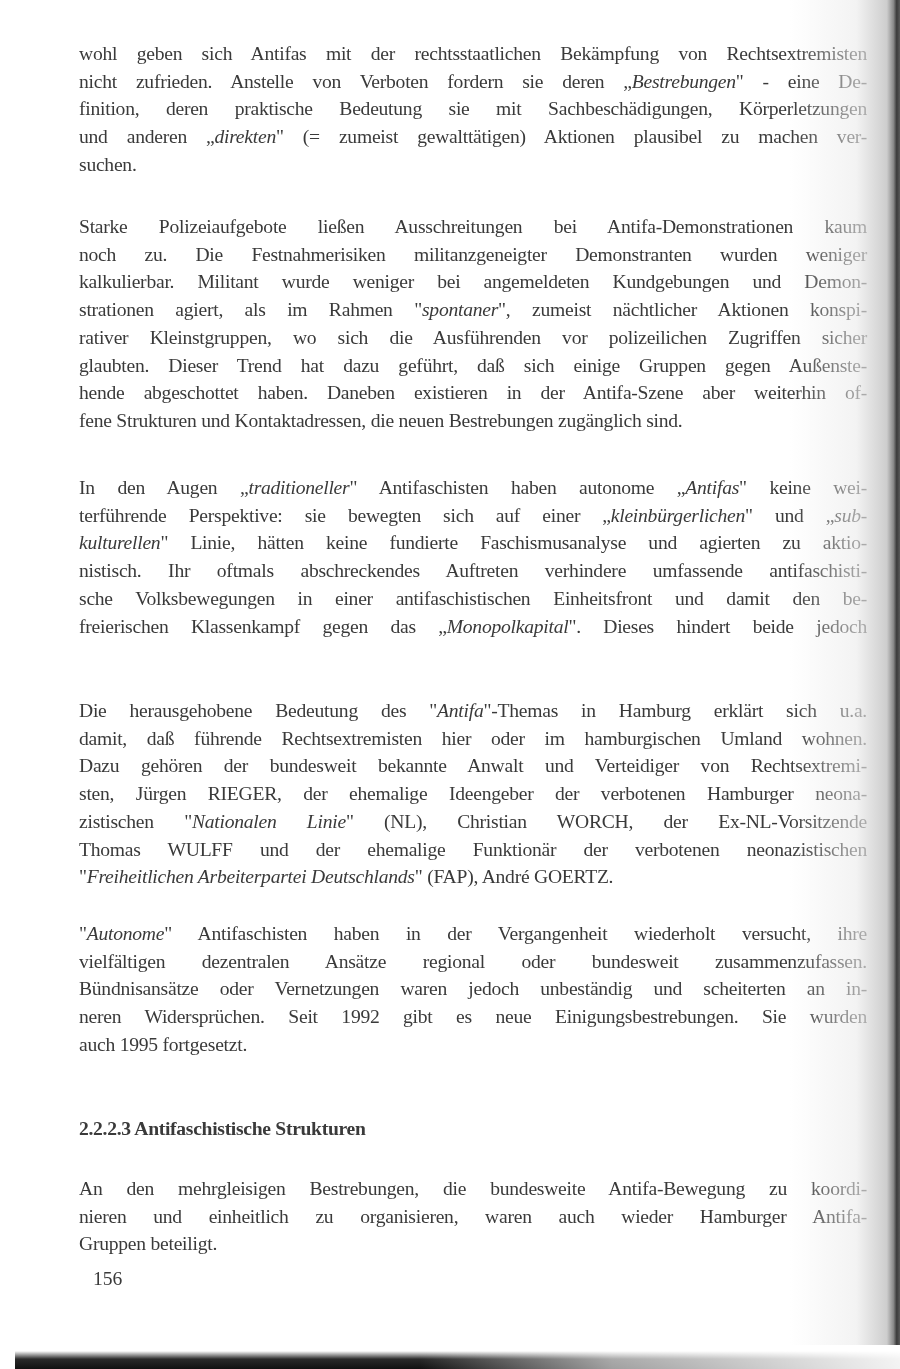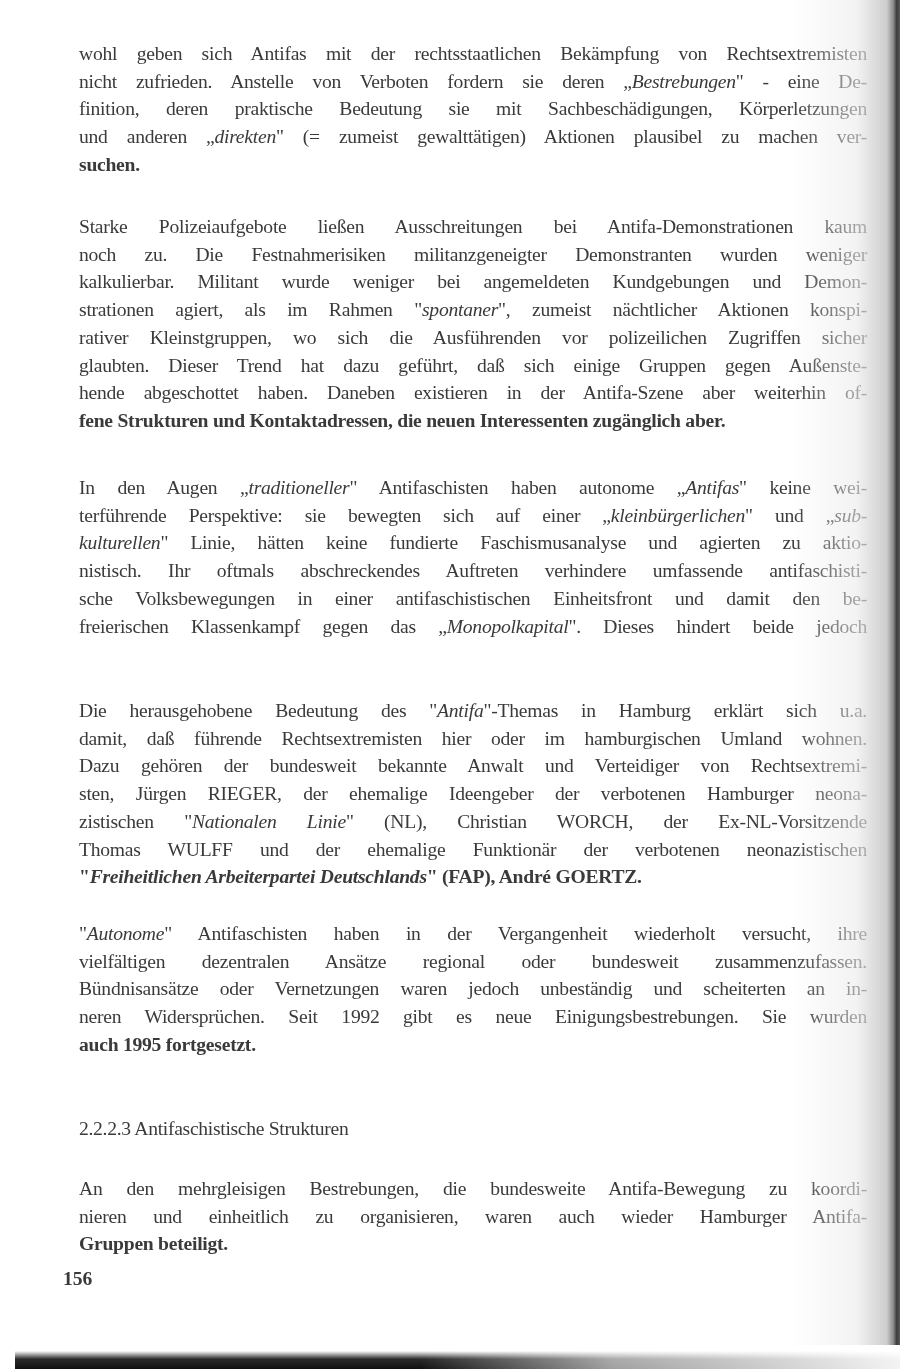--- a/index.html
+++ b/index.html
@@ -26,28 +26,28 @@
     position: absolute; left: 420px; top: 1350px; width: 480px; height: 19px;
     background: linear-gradient(to right, rgba(255,255,255,0) 0%, rgba(255,255,255,0.6) 40%, rgba(255,255,255,0.95) 100%);
   }
   .text-block {
     position: absolute; left: 79px; width: 788px;
     font-size: 19.6px; line-height: 27.7px;
     text-align: justify;
     letter-spacing: -0.25px;
   }
   .line { display: block; white-space: nowrap; text-align: justify; text-align-last: justify; }
-  .line.last { text-align-last: left; font-weight: bold; }
+  .line.last { text-align-last: left; }
   i { font-style: italic; }
   .heading {
     position: absolute; left: 79px; top: 1118px;
-    font-weight: normal; font-size: 19.6px; letter-spacing: -0.3px;
+    font-weight: bold; font-size: 19.6px; letter-spacing: -0.3px;
   }
   .page-number {
-    position: absolute; left: 63px; top: 1268px; font-size: 19.6px; font-weight: bold;
+    position: absolute; left: 93px; top: 1268px; font-size: 19.6px;
   }
 </style>
 </head>
 <body>
 
 <div class="page">
 
   <div class="text-block" style="top:40px;">
     <span class="line">wohl geben sich Antifas mit der rechtsstaatlichen Bekämpfung von Rechtsextremisten</span>
     <span class="line">nicht zufrieden. Anstelle von Verboten fordern sie deren „<i>Bestrebungen</i>" - eine De-</span>
@@ -57,21 +57,21 @@
   </div>
 
   <div class="text-block" style="top:213px;">
     <span class="line">Starke Polizeiaufgebote ließen Ausschreitungen bei Antifa-Demonstrationen kaum</span>
     <span class="line">noch zu. Die Festnahmerisiken militanzgeneigter Demonstranten wurden weniger</span>
     <span class="line">kalkulierbar. Militant wurde weniger bei angemeldeten Kundgebungen und Demon-</span>
     <span class="line">strationen agiert, als im Rahmen "<i>spontaner</i>", zumeist nächtlicher Aktionen konspi-</span>
     <span class="line">rativer Kleinstgruppen, wo sich die Ausführenden vor polizeilichen Zugriffen sicher</span>
     <span class="line">glaubten. Dieser Trend hat dazu geführt, daß sich einige Gruppen gegen Außenste-</span>
     <span class="line">hende abgeschottet haben. Daneben existieren in der Antifa-Szene aber weiterhin of-</span>
-    <span class="line last">fene Strukturen und Kontaktadressen, die neuen Interessenten zugänglich aber.</span>
+    <span class="line last">fene Strukturen und Kontaktadressen, die neuen Bestrebungen zugänglich sind.</span>
   </div>
 
   <div class="text-block" style="top:474px;">
     <span class="line">In den Augen „<i>traditioneller</i>" Antifaschisten haben autonome „<i>Antifas</i>" keine wei-</span>
     <span class="line">terführende Perspektive: sie bewegten sich auf einer „<i>kleinbürgerlichen</i>" und „<i>sub-</i></span>
     <span class="line"><i>kulturellen</i>" Linie, hätten keine fundierte Faschismusanalyse und agierten zu aktio-</span>
     <span class="line">nistisch. Ihr oftmals abschreckendes Auftreten verhindere umfassende antifaschisti-</span>
     <span class="line">sche Volksbewegungen in einer antifaschistischen Einheitsfront und damit den be-</span>
     <span class="line">freierischen Klassenkampf gegen das „<i>Monopolkapital</i>". Dieses hindert beide jedoch</span>
   </div>

